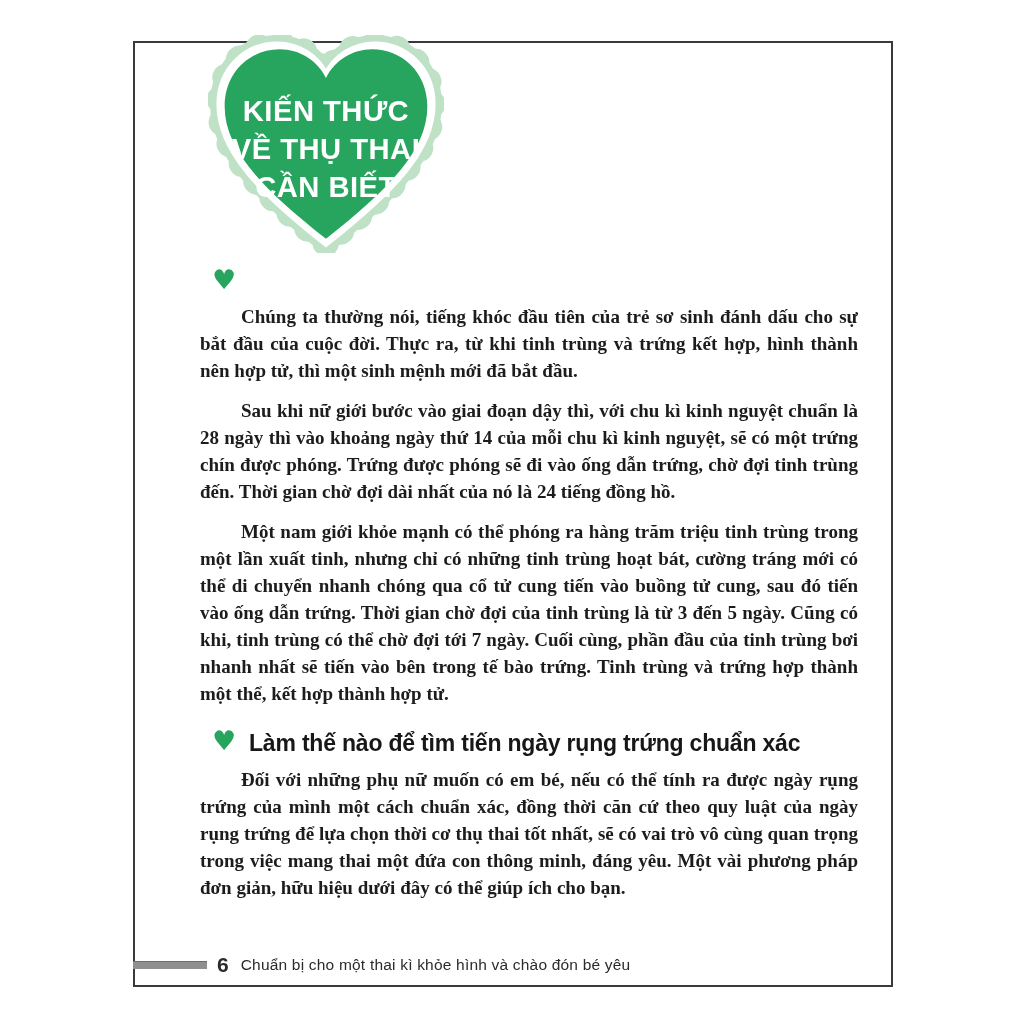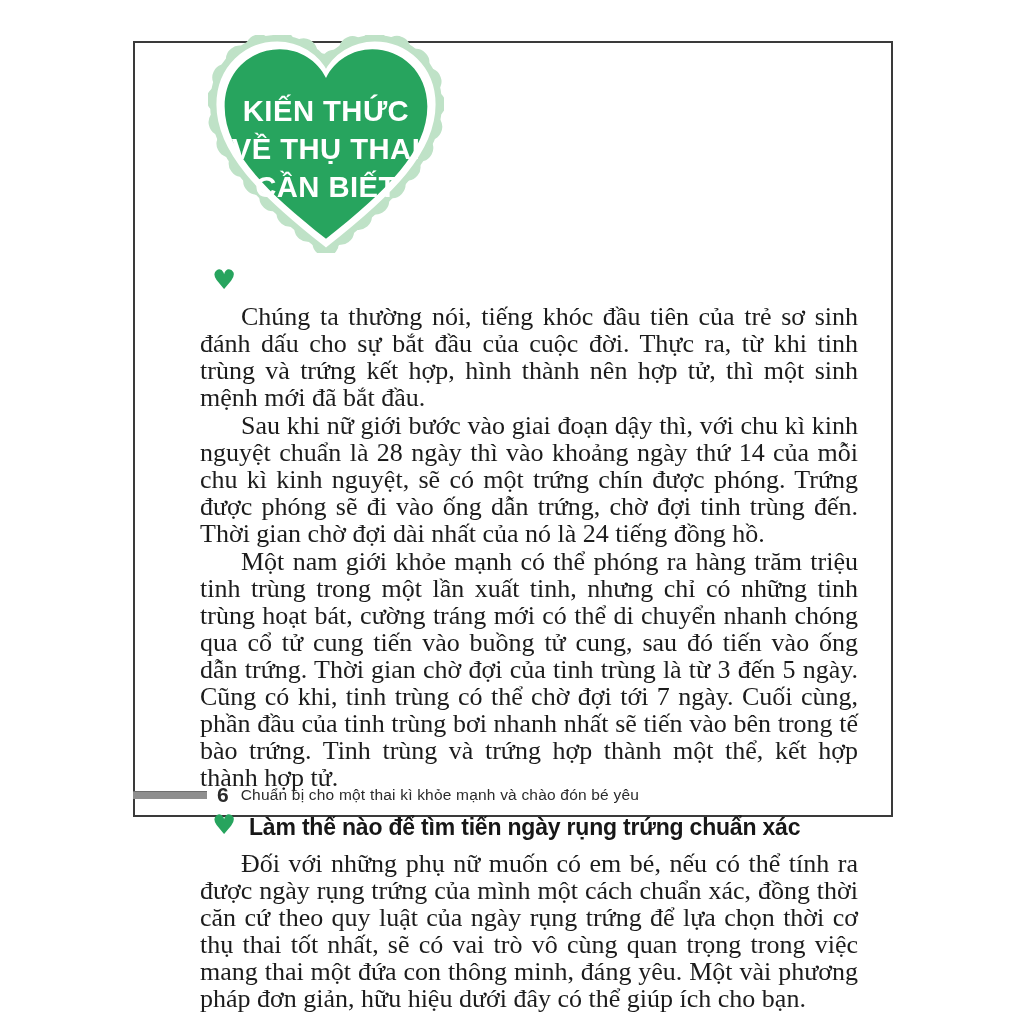--- a/index.html
+++ b/index.html
@@ -1,32 +1,32 @@
 <!DOCTYPE html>
 <html><head>
 <meta charset="utf-8">
 <style>
   html,body{margin:0;padding:0;background:#ffffff;}
   .canvas{position:relative;width:1024px;height:1024px;background:#ffffff;overflow:hidden;
           font-family:"Liberation Serif", serif;}
-  .page{position:absolute;left:133px;top:41px;width:760px;height:776px;
+  .page{position:absolute;left:133px;top:41px;width:760px;height:946px;
         box-sizing:border-box;border:2px solid #3a3a3a;background:#ffffff;}
   .heart-logo{position:absolute;left:73px;top:-8px;width:236px;height:218px;}
   .heart-logo svg{display:block;width:100%;height:100%;}
   .logo-text{font-family:"Liberation Sans", sans-serif;font-weight:bold;fill:#ffffff;
              font-size:12.6px;letter-spacing:0.2px;}
   .content{position:relative;padding:227px 33px 0 65px;box-sizing:border-box;}
   .section-heading{display:flex;align-items:center;gap:13px;margin:0 0 9px 12px;
         font-family:"Liberation Sans", sans-serif;font-weight:bold;font-size:23px;
         color:#171717;line-height:28px;letter-spacing:-0.2px;}
   .bullet{color:#27a45e;font-size:27px;line-height:24px;transform:translateY(-2px);
           font-family:"DejaVu Sans", sans-serif;}
-  .content p{margin:0;color:#1c1c1c;font-size:26px;line-height:27px;
-             text-align:justify;text-indent:41px;}
-  .content p.para-gap{margin-top:1px;}
+  .content p{margin:0;color:#1c1c1c;font-size:19px;line-height:27px;
+             text-align:justify;text-indent:41px;font-weight:bold;}
+  .content p.para-gap{margin-top:13px;}
   .heading-2{margin-top:22px;}
   .footer{position:absolute;left:-2px;bottom:8px;display:flex;align-items:center;
           font-family:"Liberation Sans", sans-serif;color:#2b2b2b;}
   .footer-bar{width:74px;height:7px;background:#8f8f8f;border-top:1px solid #6e6e6e;
               margin-right:10px;}
   .page-num{font-size:21px;font-weight:bold;margin-right:12px;}
   .footer-text{font-size:15.5px;letter-spacing:0.2px;}
 </style>
 </head>
 <body>
@@ -60,17 +60,17 @@
         <span class="bullet">♥</span>
         <span>Làm thế nào để tìm tiến ngày rụng trứng chuẩn xác</span>
       </div>
       <p>Đối với những phụ nữ muốn có em bé, nếu có thể tính ra được ngày rụng trứng của mình một cách chuẩn xác, đồng thời căn cứ theo quy luật của ngày rụng trứng để lựa chọn thời cơ thụ thai tốt nhất, sẽ có vai trò vô cùng quan trọng trong việc mang thai một đứa con thông minh, đáng yêu. Một vài phương pháp đơn giản, hữu hiệu dưới đây có thể giúp ích cho bạn.</p>
 
     </div>
 
     <div class="footer">
       <div class="footer-bar"></div>
       <span class="page-num">6</span>
-      <span class="footer-text">Chuẩn bị cho một thai kì khỏe mạnh và chào đón bé yêu</span>
+      <span class="footer-text">Chuẩn bị cho một thai kì khỏe hình và chào đón bé yêu</span>
     </div>
 
   </div>
 </div>
 
 </body></html>

